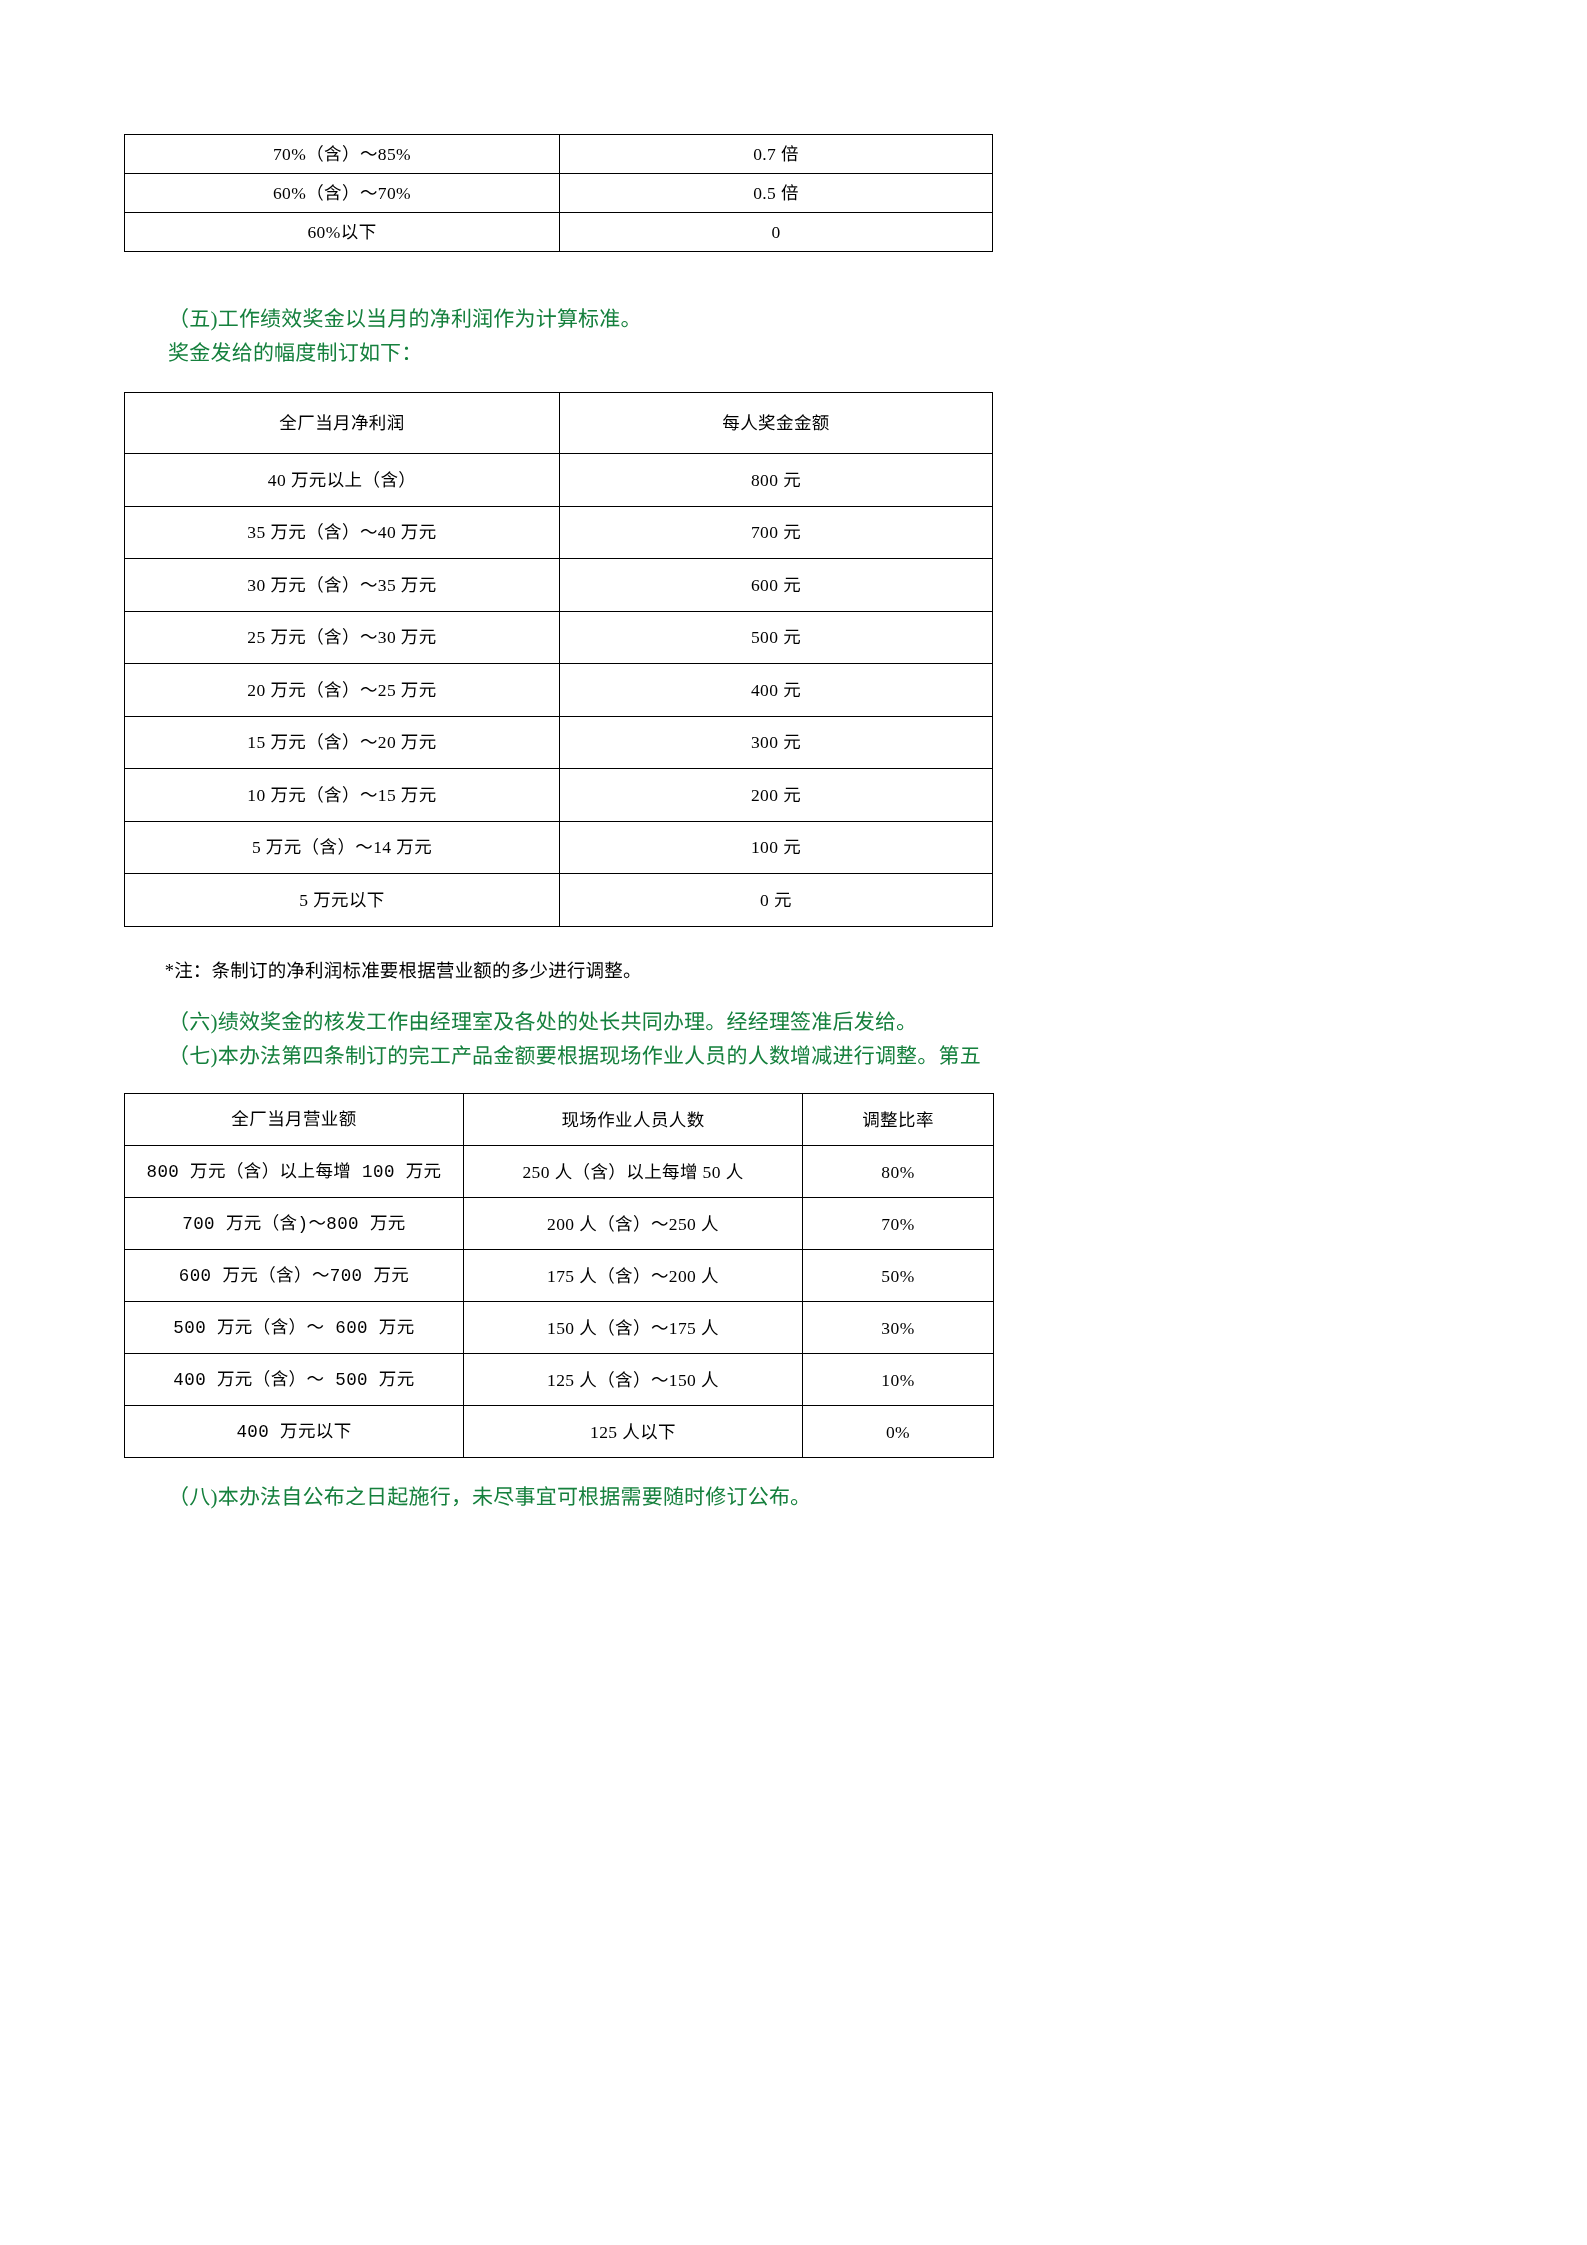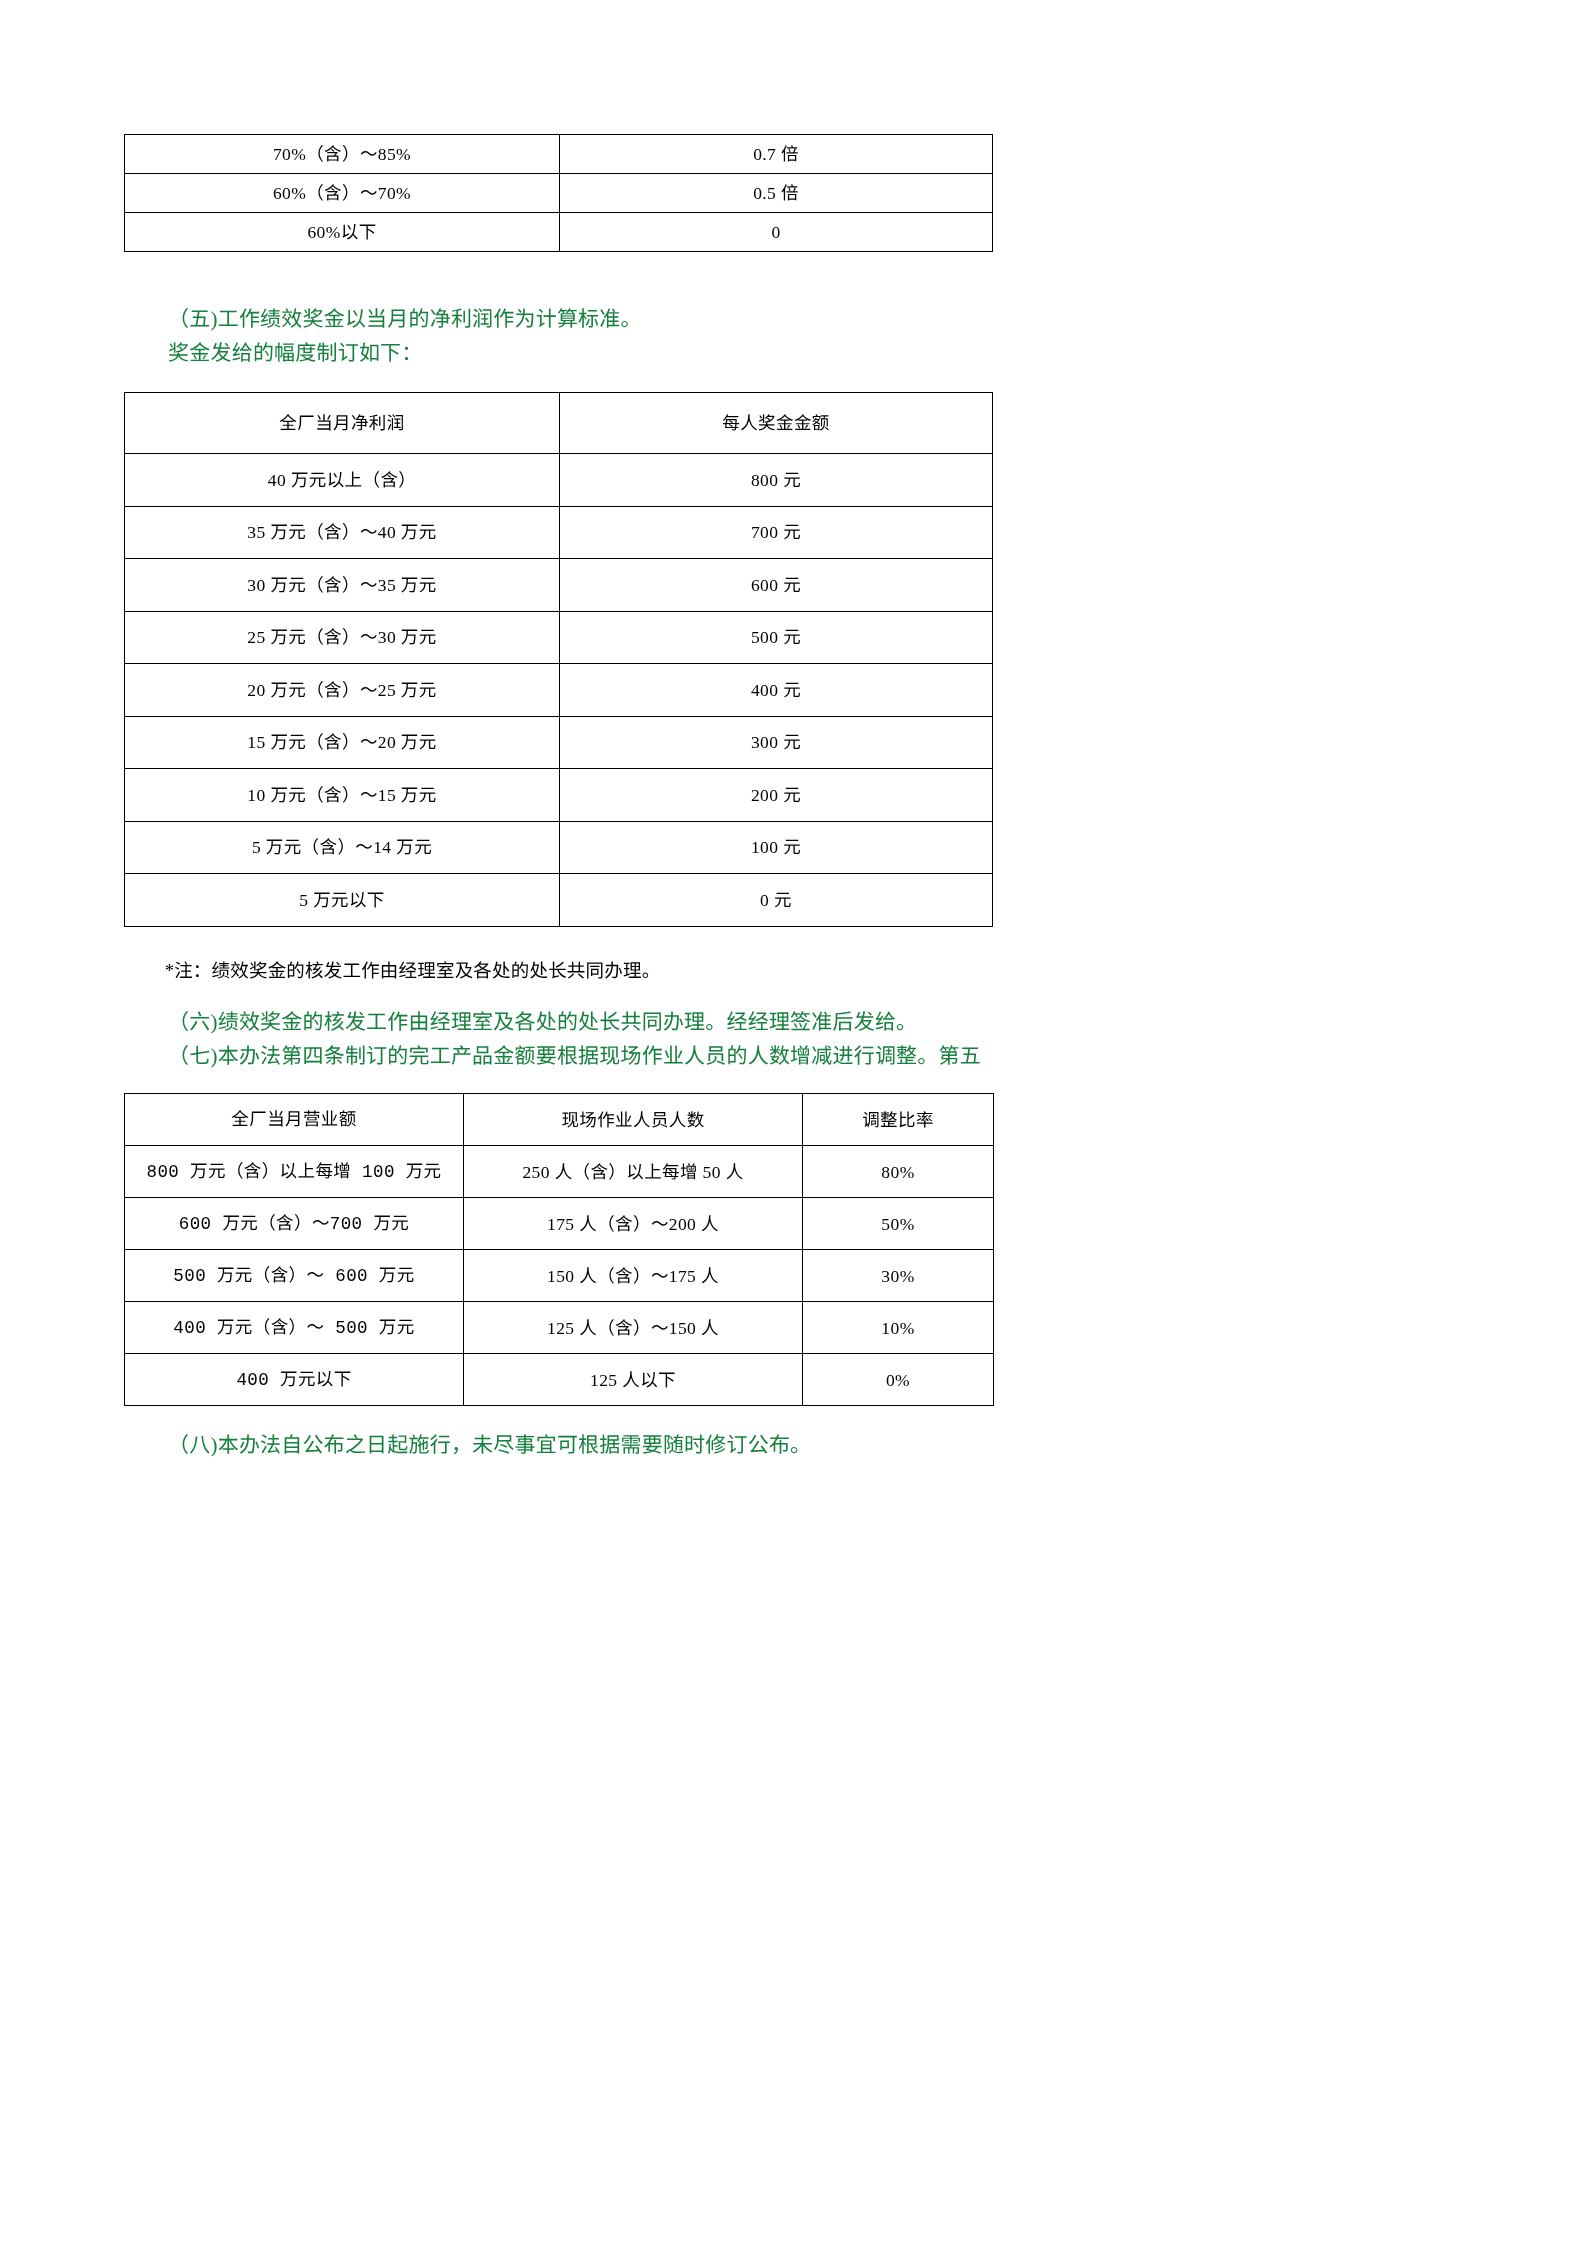--- a/index.html
+++ b/index.html
@@ -158,39 +158,44 @@
         </tr>
         <tr>
           <td class="c1">5 万元以下</td>
           <td class="c2">0 元</td>
         </tr>
       </tbody>
     </table>
 
     <div class="gap-d"></div>
 
-    <p class="note">*注：绩效奖金的核发工作由经理室及各处的处长共同办理。</p>
+    <p class="note">*注：条制订的净利润标准要根据营业额的多少进行调整。</p>
     <p class="para indent-1">（六)绩效奖金的核发工作由经理室及各处的处长共同办理。经经理签准后发给。</p>
     <p class="para indent-1">（七)本办法第四条制订的完工产品金额要根据现场作业人员的人数增减进行调整。第五</p>
 
     <div class="gap-e"></div>
 
     <table class="doc-table t-ratio">
       <tbody>
         <tr>
           <td class="c1">全厂当月营业额</td>
           <td class="c2">现场作业人员人数</td>
           <td class="c3">调整比率</td>
         </tr>
         <tr>
           <td class="c1">800 万元（含）以上每增 100 万元</td>
           <td class="c2">250 人（含）以上每增 50 人</td>
           <td class="c3">80%</td>
         </tr>
         <tr>
+          <td class="c1">700 万元（含)～800 万元</td>
+          <td class="c2">200 人（含）～250 人</td>
+          <td class="c3">70%</td>
+        </tr>
+        <tr>
           <td class="c1">600 万元（含）～700 万元</td>
           <td class="c2">175 人（含）～200 人</td>
           <td class="c3">50%</td>
         </tr>
         <tr>
           <td class="c1">500 万元（含）～ 600 万元</td>
           <td class="c2">150 人（含）～175 人</td>
           <td class="c3">30%</td>
         </tr>
         <tr>

